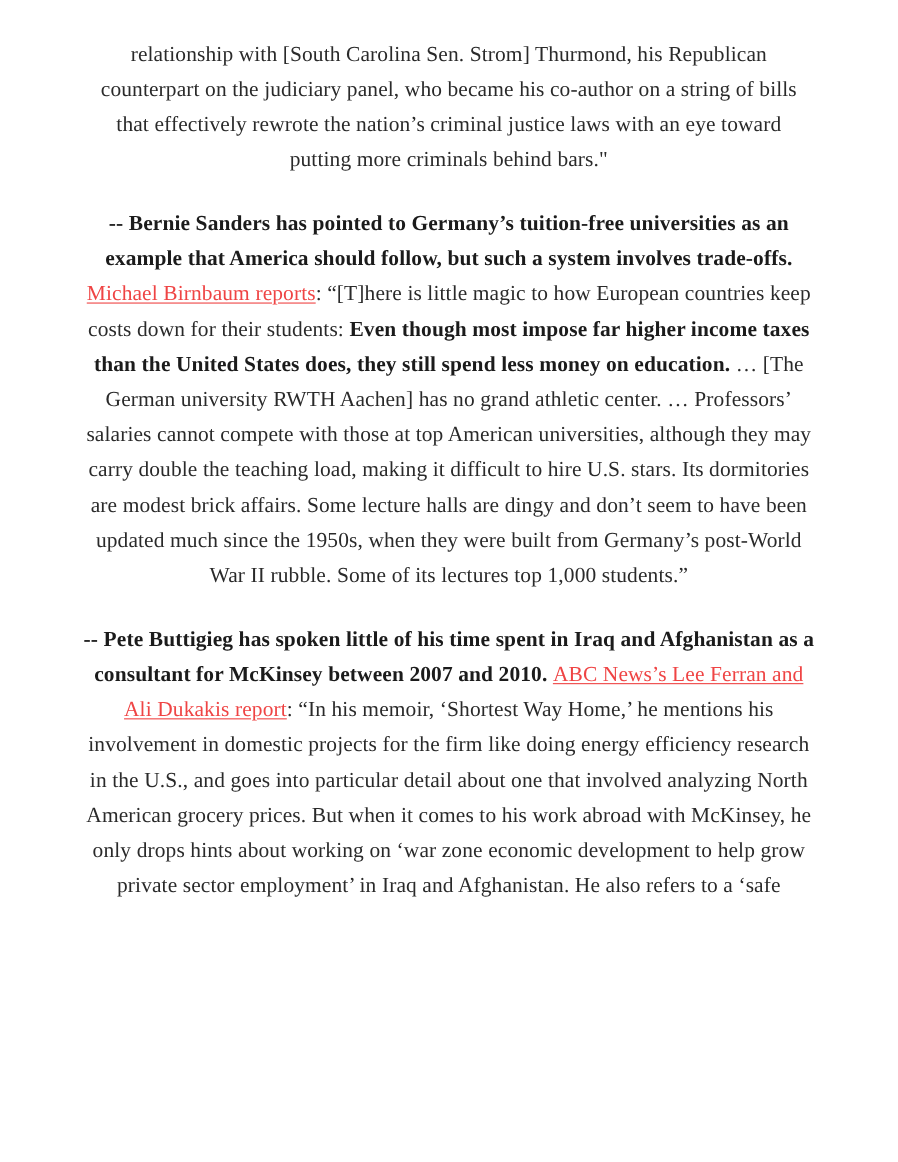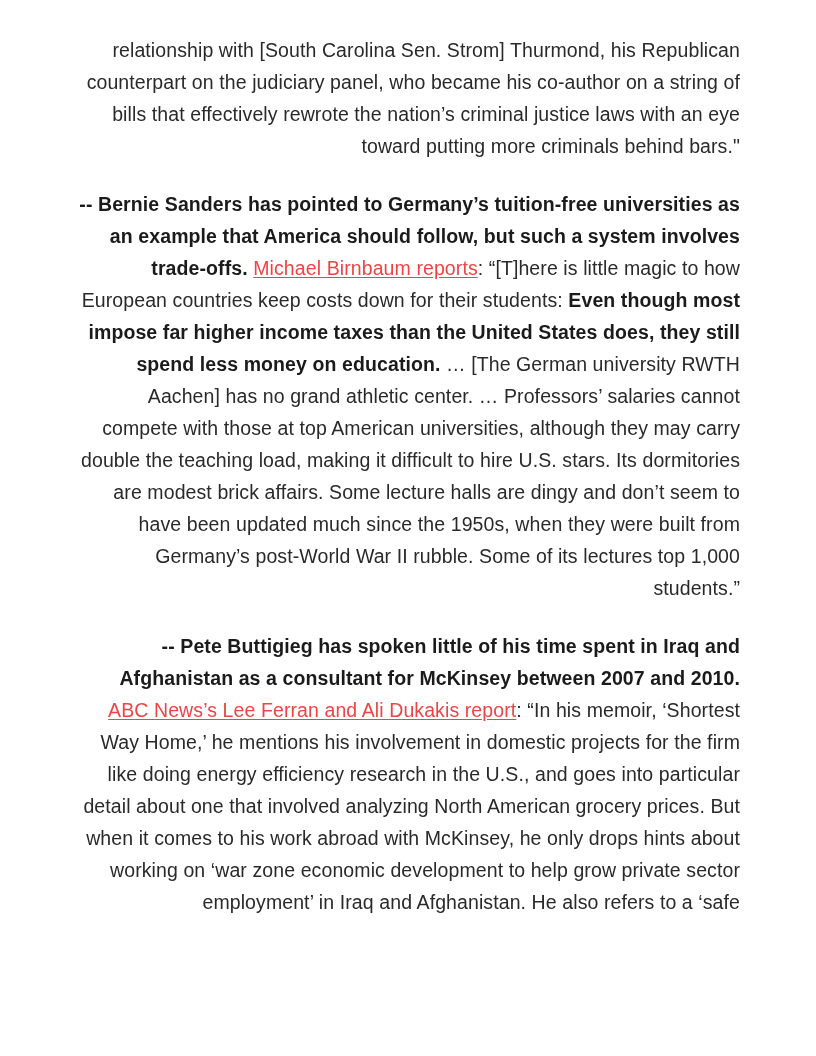--- a/index.html
+++ b/index.html
@@ -19,22 +19,23 @@
     width: 816px;
     min-height: 1056px;
     padding: 34px 76px 0 76px;
     background: #ffffff;
   }
   .para {
     font-size: 19.5px;
     line-height: 32px;
     color: #2a2a2a;
     margin: 0 0 26px 0;
-    text-align: right;
+    text-align: center;
     letter-spacing: 0.005em;
+    font-family: Liberation Serif, serif;
   }
   .para:last-child {
     margin-bottom: 12px;
   }
   .lead {
     font-weight: bold;
     color: #1b1b1b;
   }
   a.link {
     color: #ef4444;

